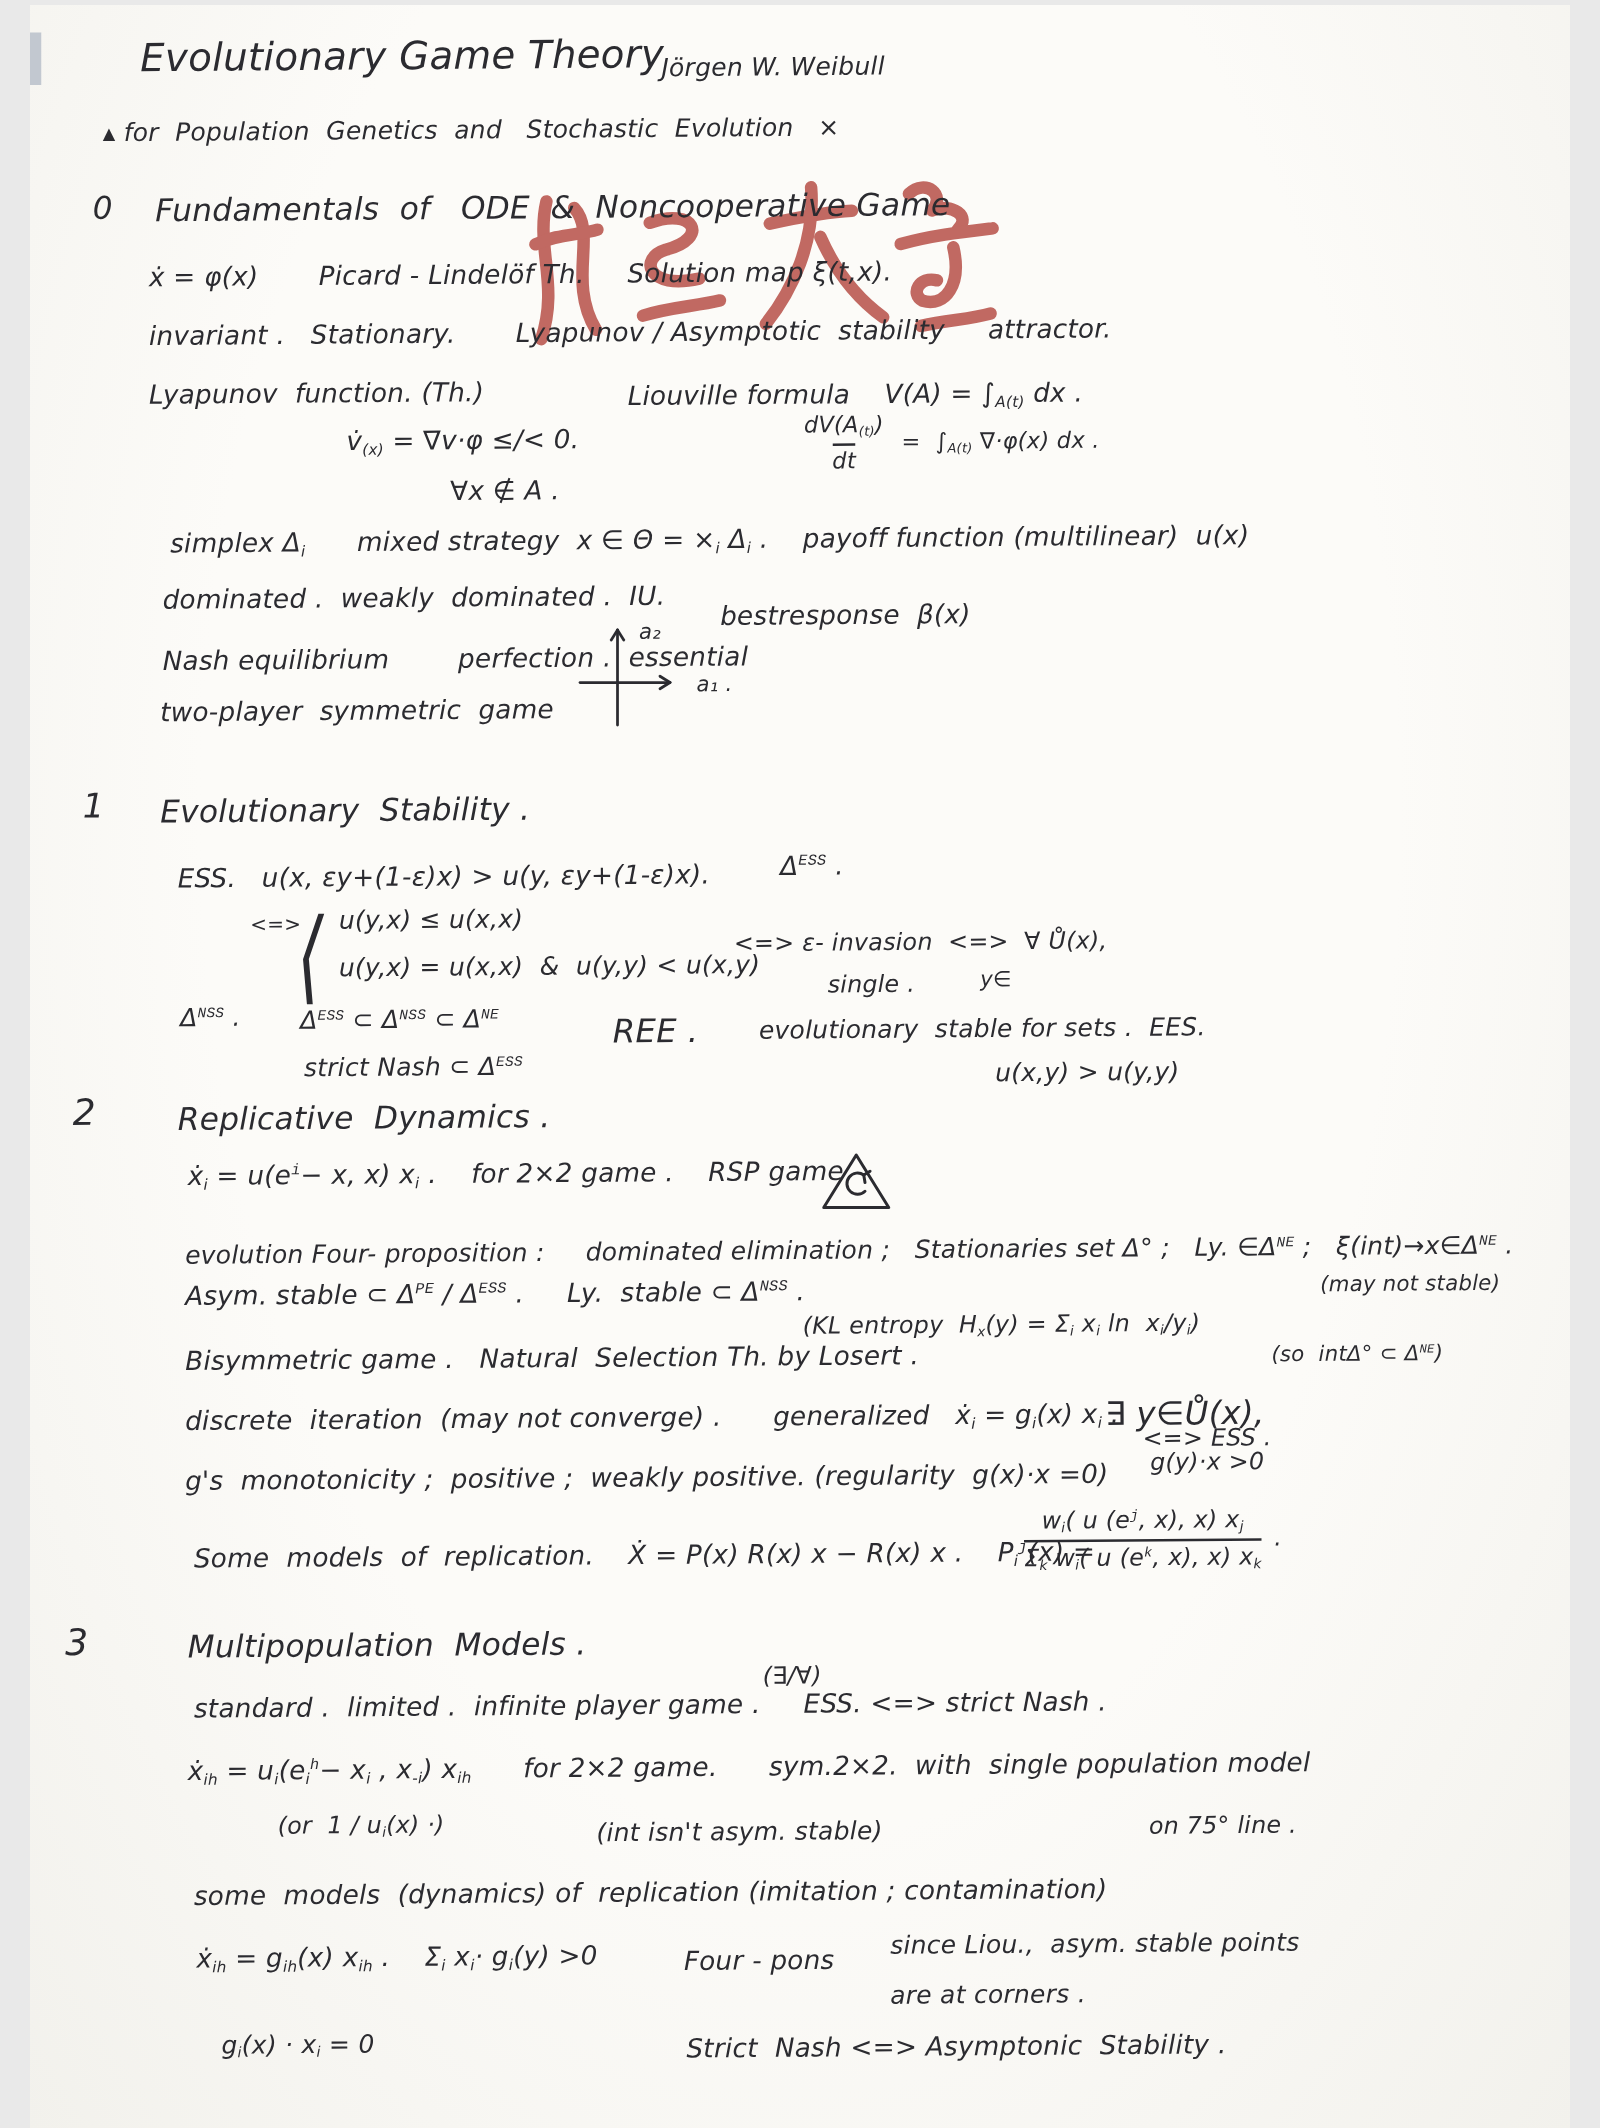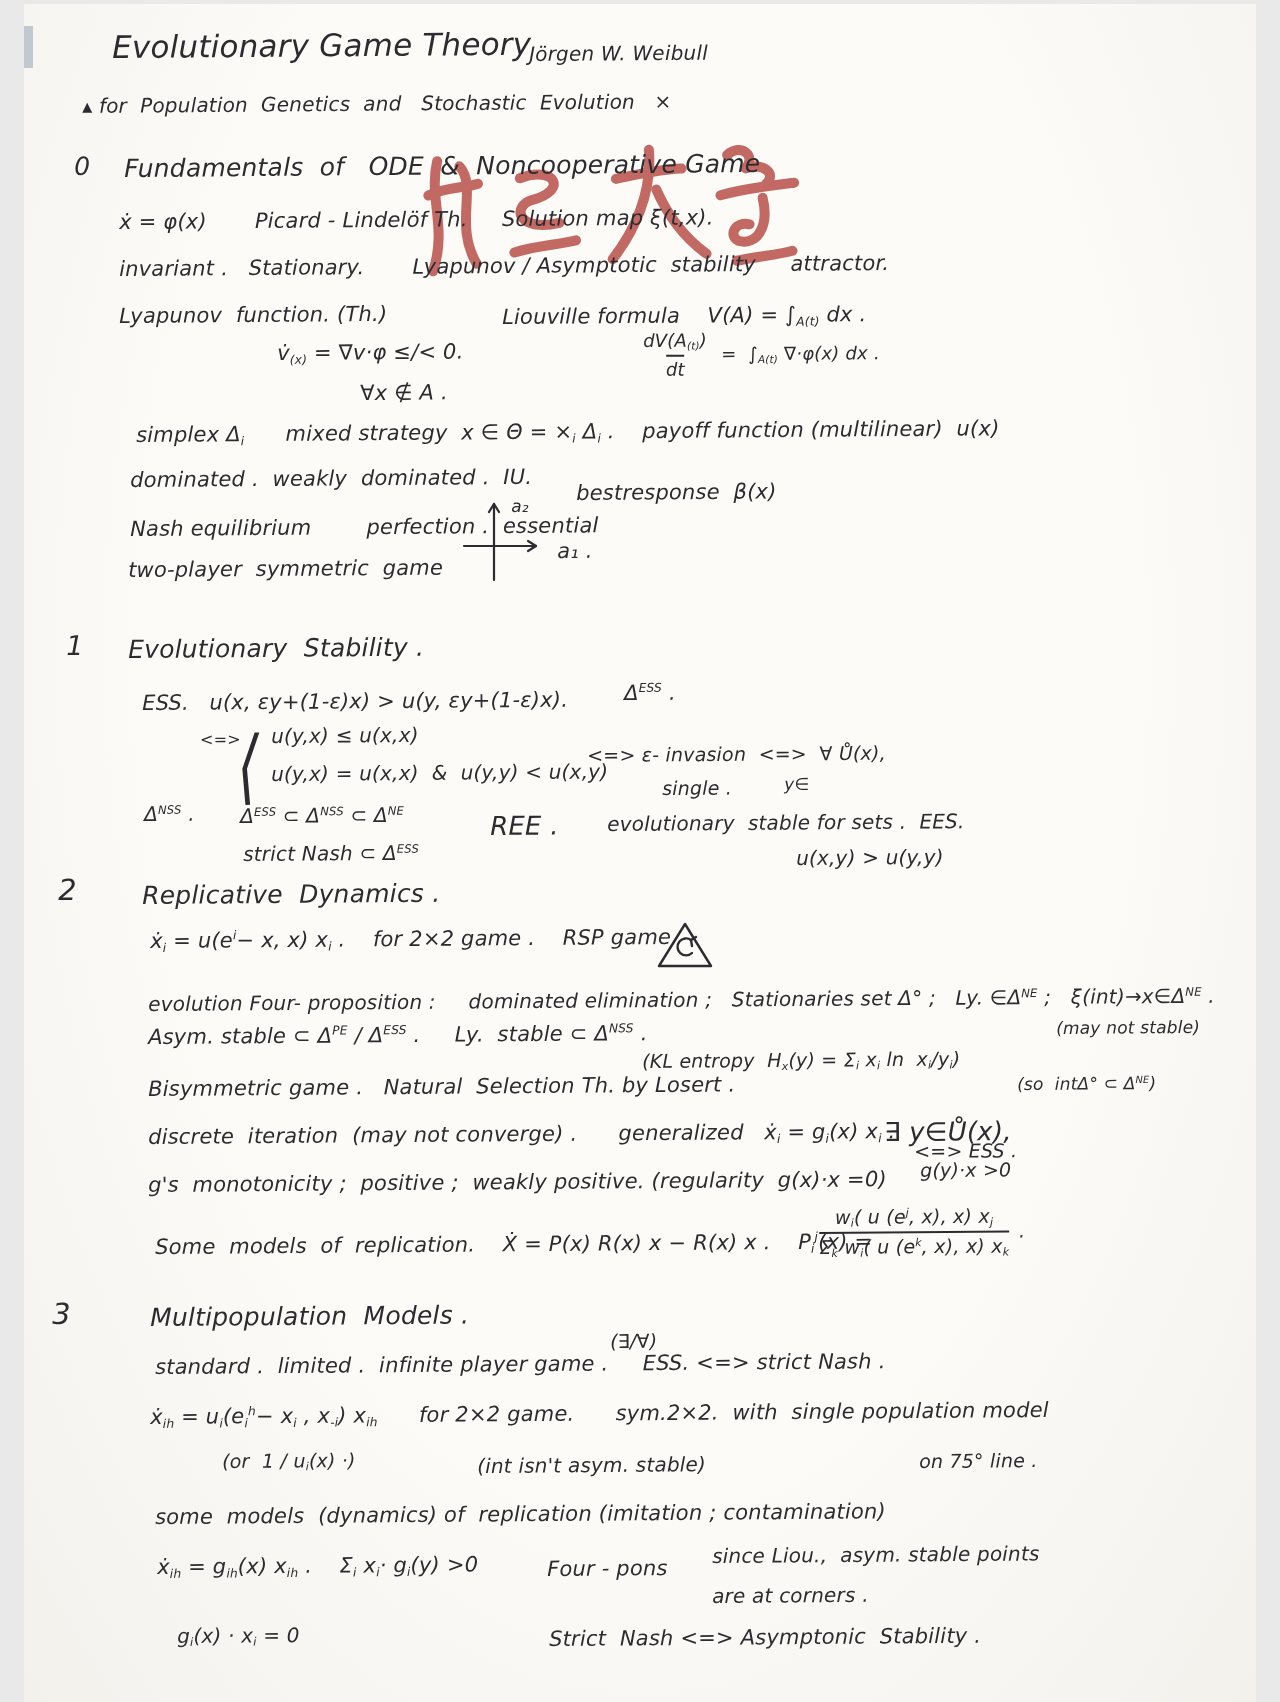--- a/index.html
+++ b/index.html
@@ -6,21 +6,21 @@
   .page{
     position:relative;width:1232px;height:1702px;margin:4px auto;overflow:hidden;
     background:radial-gradient(ellipse at 50% 38%, #fcfbf8 55%, #f2f1ec 100%);
     font-family:"DejaVu Sans", sans-serif;
   }
   .hw{
     position:absolute;white-space:pre;color:var(--ink,#2b2b30);
     font-family:"DejaVu Sans", sans-serif;font-style:italic;letter-spacing:.2px;
     transform:rotate(-0.45deg);transform-origin:left top;line-height:1.25;
   }
-  .hw sup{font-size:58%;vertical-align:baseline;position:relative;top:-.62em;}
+  .hw sup{font-size:58%;vertical-align:baseline;position:relative;top:-.62em;font-family:Liberation Mono, monospace;}
   .hw sub{font-size:58%;vertical-align:baseline;position:relative;top:.3em;}
   .row{display:flex;align-items:center;gap:10px;}
   .frac{display:inline-flex;flex-direction:column;align-items:center;}
   .frac .den{border-top:2px solid var(--ink,#2b2b30);padding-top:2px;}
   .frac .num{padding:0 4px 2px;}
   .brace{transform:rotate(-0.4deg) scaleY(1.45);transform-origin:left top;}
   .wm{position:absolute;mix-blend-mode:multiply;opacity:.8;}
   .edge{position:absolute;background:#97a2b4;opacity:.55;}
   svg{display:block;}
 </style>
@@ -77,21 +77,21 @@
     <g fill="none" stroke="var(--ink,#2b2b30)" stroke-width="2.2" stroke-linecap="round">
       <path d="M42,84 L42,8"></path>
         <path d="M42,8 l-5,8"></path>
         <path d="M42,8 l5,8"></path>
       <path d="M12,50 L84,50"></path>
         <path d="M84,50 l-8,-5"></path>
         <path d="M84,50 l-8,5"></path>
     </g>
   </svg>
   <div class="hw" style="left:487px;top:492px;font-size:17px">a₂</div>
-  <div class="hw" style="left:533px;top:534px;font-size:21px">a₁ .</div>
+  <div class="hw" style="left:533px;top:534px;font-size:17px">a₁ .</div>
 
   <div class="hw" style="left:42px;top:625px;font-size:27px">1</div>
   <div class="hw" style="left:104px;top:630px;font-size:25px">Evolutionary  Stability .</div>
   <div class="hw" style="left:118px;top:686px;font-size:21px">ESS.   u(x, εy+(1-ε)x) &gt; u(y, εy+(1-ε)x).</div>
   <div class="hw" style="left:600px;top:676px;font-size:21px">Δ<sup>ESS</sup> .</div>
   <div class="hw" style="left:176px;top:726px;font-size:16px">&lt;=&gt;</div>
   <div class="hw brace" style="left:213px;top:712px;font-size:56px">⟨</div>
   <div class="hw" style="left:247px;top:720px;font-size:20px">u(y,x) ≤ u(x,x)</div>
   <div class="hw" style="left:247px;top:758px;font-size:20px">u(y,x) = u(x,x)  &amp;  u(y,y) &lt; u(x,y)</div>
   <div class="hw" style="left:563px;top:740px;font-size:19px">&lt;=&gt; ε- invasion  &lt;=&gt;  ∀ Ů(x),</div>

